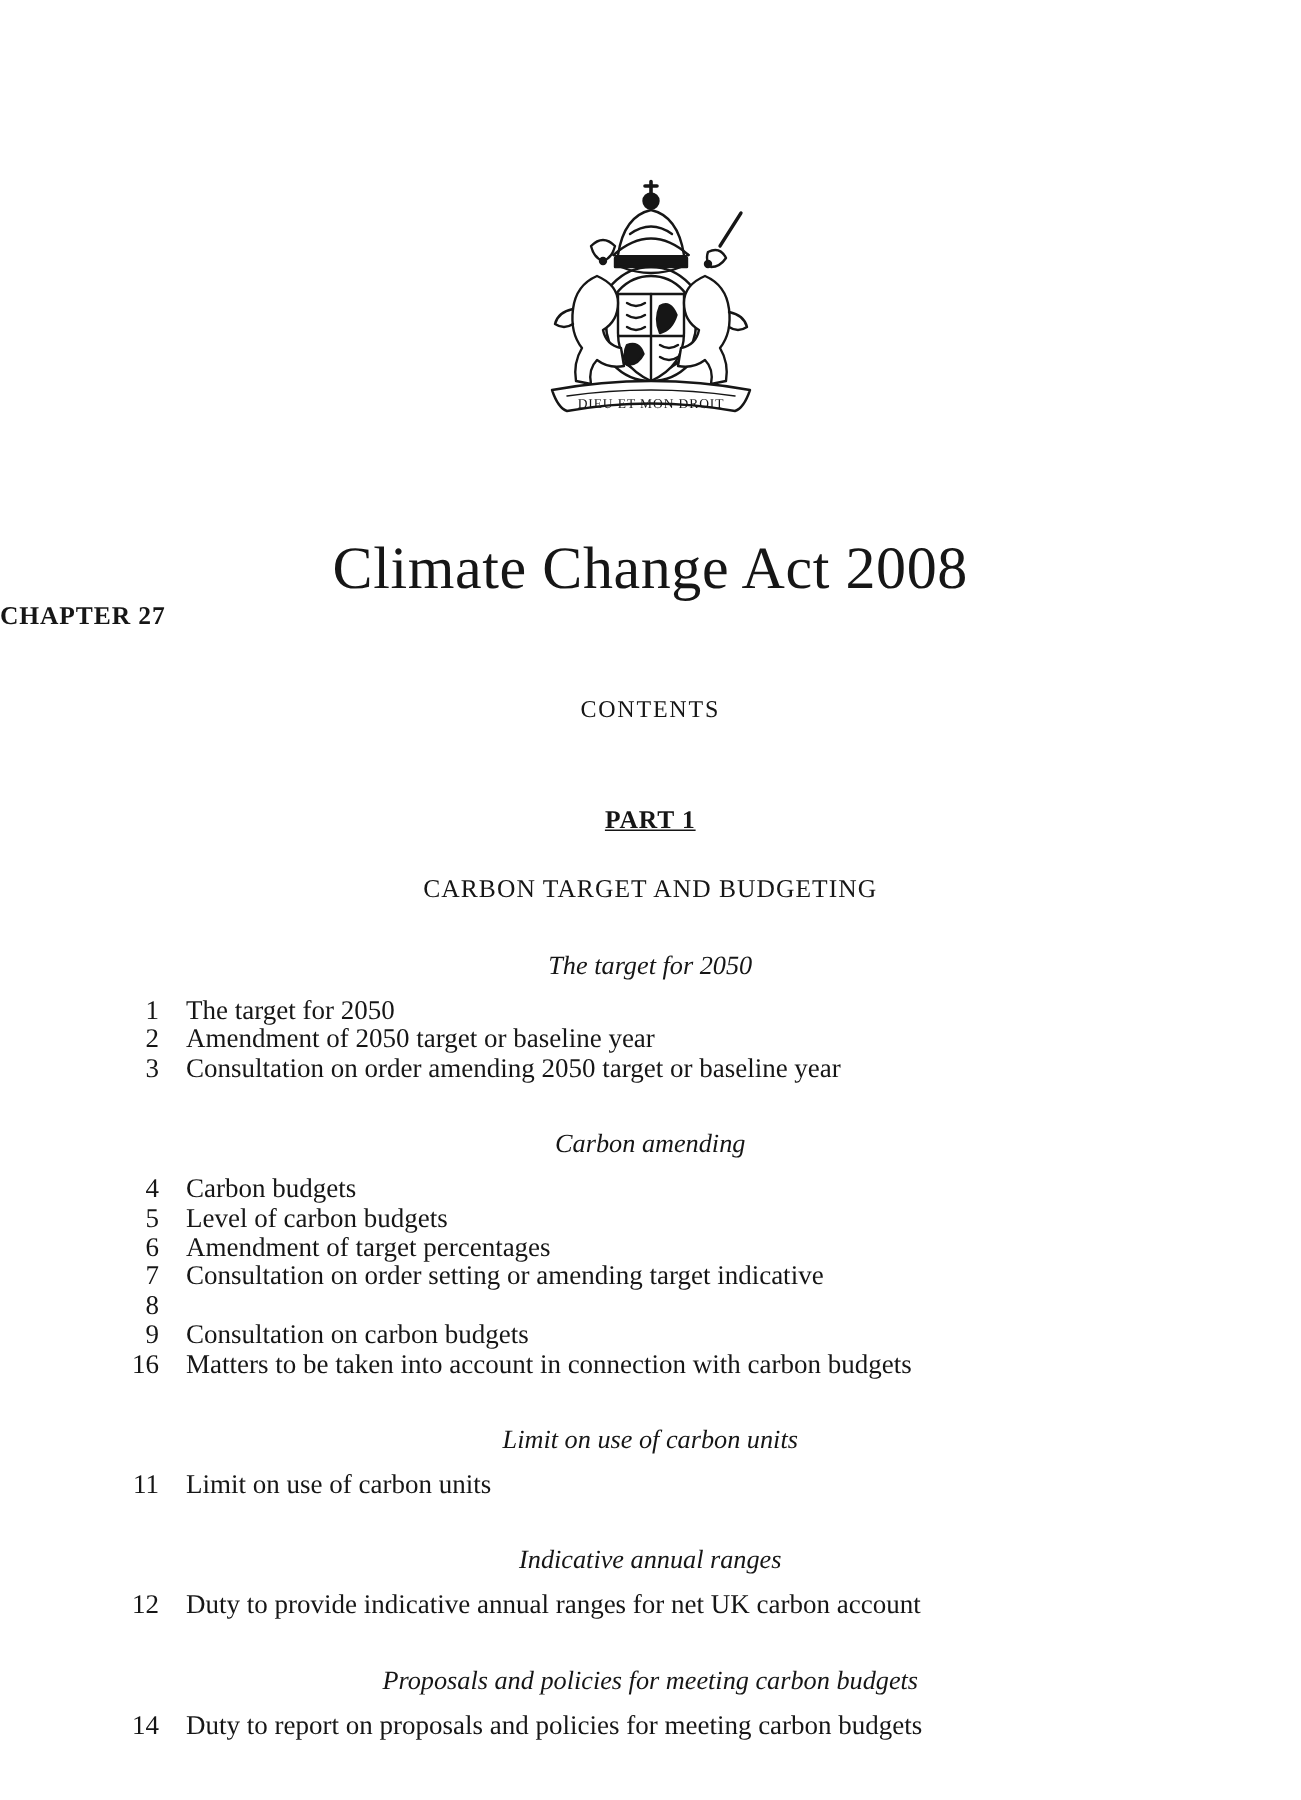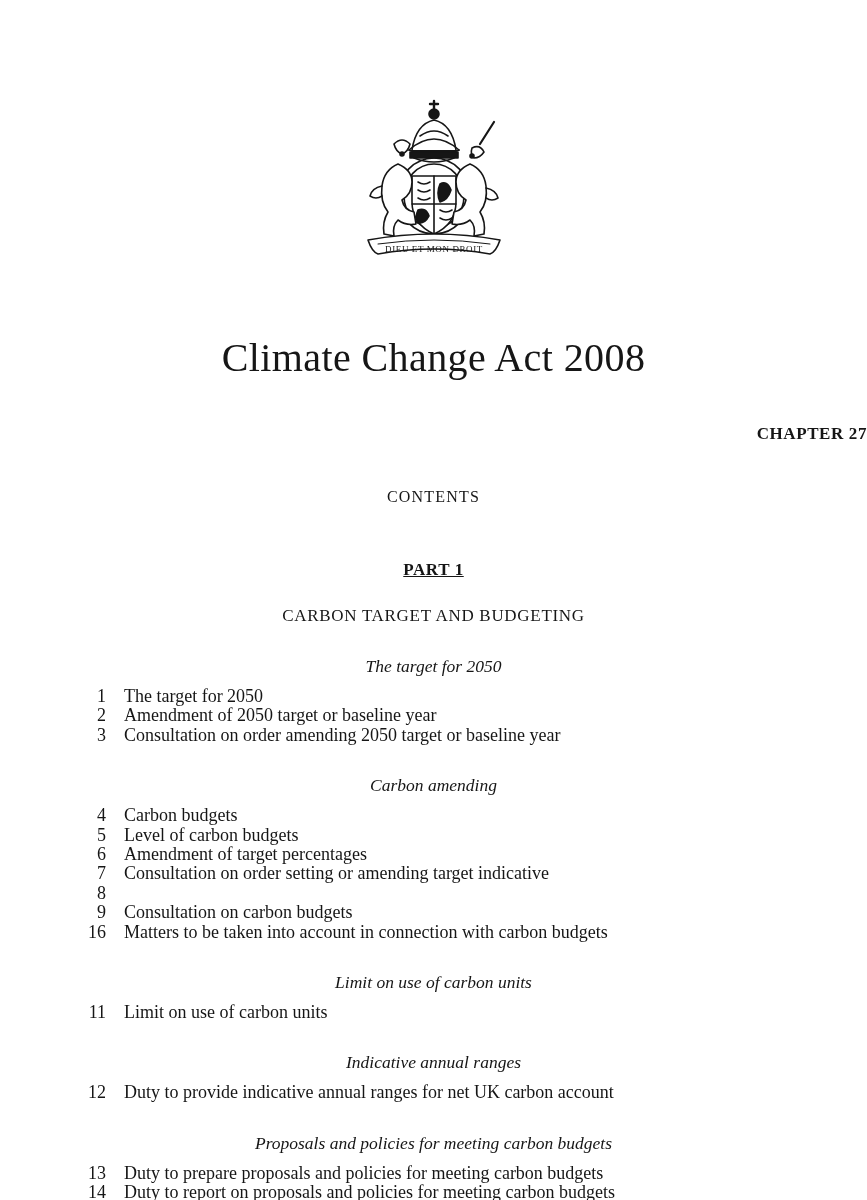--- a/index.html
+++ b/index.html
@@ -16,43 +16,43 @@
     color: #161616;
     font-family: "Liberation Serif", "DejaVu Serif", serif;
     overflow: hidden;
   }
 
   
   .crest-wrap {
     width: 100%;
     text-align: center;
     padding-top: 92px;
+    margin-top: 20px;
   }
   .crest {
     display: inline-block;
     width: 200px;
     height: 180px;
   }
 
   
   .act-title {
     text-align: center;
     font-size: 40px;
     font-weight: normal;
     letter-spacing: 0.4px;
     margin: 60px 0 0 0;
     line-height: 1.1;
   }
   .chapter {
-    text-align: right;
+    text-align: left;
     font-weight: bold;
     font-size: 17px;
     font-variant: small-caps;
     letter-spacing: 0.6px;
-    margin-top: 44px;
   }
   .contents-heading {
     text-align: center;
     font-size: 16px;
     letter-spacing: 1.2px;
     margin-top: 44px;
   }
 
   
   .part-label {
@@ -226,24 +226,20 @@
           <li class="entry">
             <span class="entry-num">12</span>
             <span class="entry-title">Duty to provide indicative annual ranges for net UK carbon account</span>
           </li>
         </ul>
       </div>
       <div class="group">
         <div class="group-heading">Proposals and policies for meeting carbon budgets</div>
         <ul class="entries">
           <li class="entry">
-            <span class="entry-num">13</span>
-            <span class="entry-title">Duty to prepare proposals and policies for meeting carbon budgets</span>
-          </li>
-          <li class="entry">
             <span class="entry-num">14</span>
             <span class="entry-title">Duty to report on proposals and policies for meeting carbon budgets</span>
           </li>
         </ul>
       </div>
     </div>
 
 </div>
 
 </body></html>

